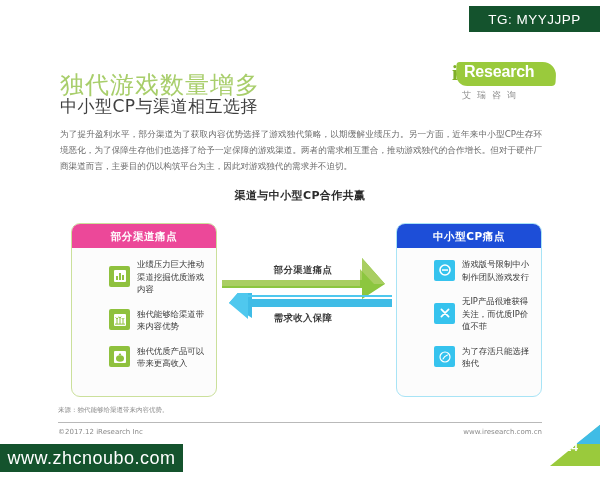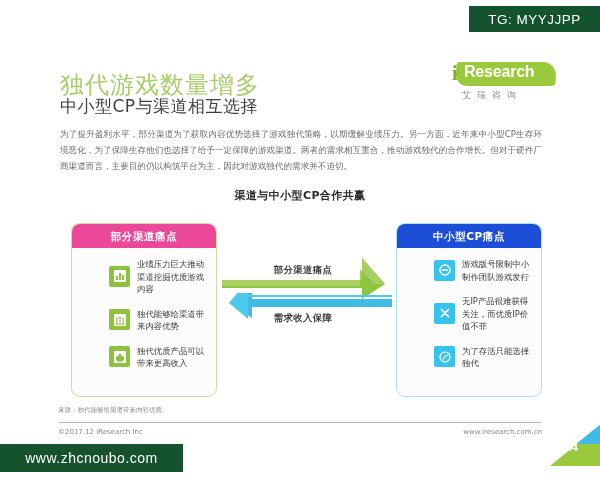--- a/index.html
+++ b/index.html
@@ -35,21 +35,21 @@
     top: 6px;
     width: 131px;
     height: 26px;
     font-size: 13.5px;
   }
   #wm-bottom {
     left: 0;
     bottom: 8px;
     width: 183px;
     height: 28px;
-    font-size: 14px;
+    font-size: 18px;
   }
 
   
   #logo {
     position: absolute;
     right: 42px;
     top: 60px;
     width: 108px;
     height: 44px;
   }

